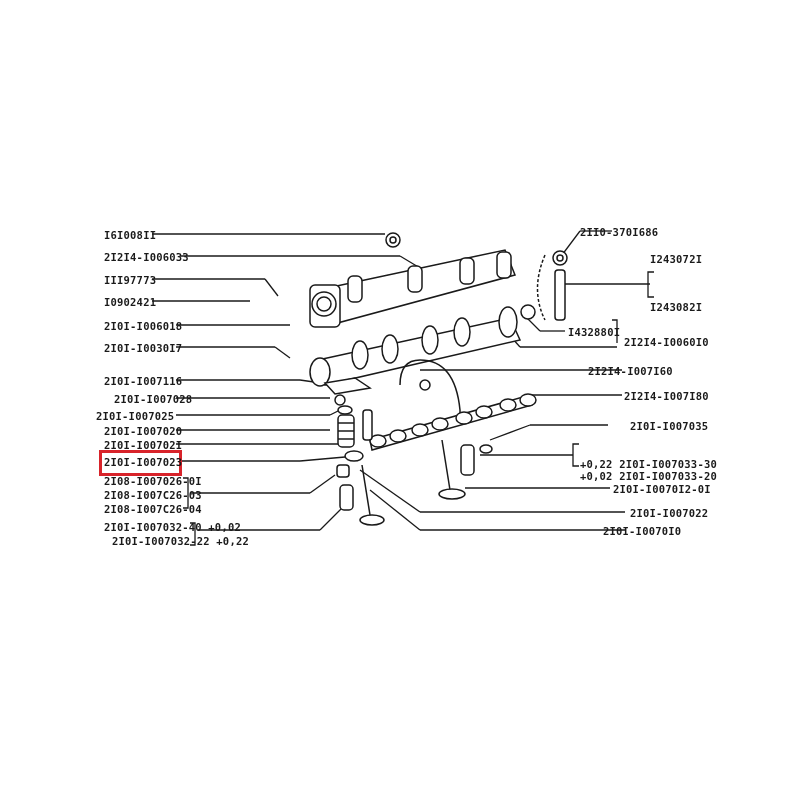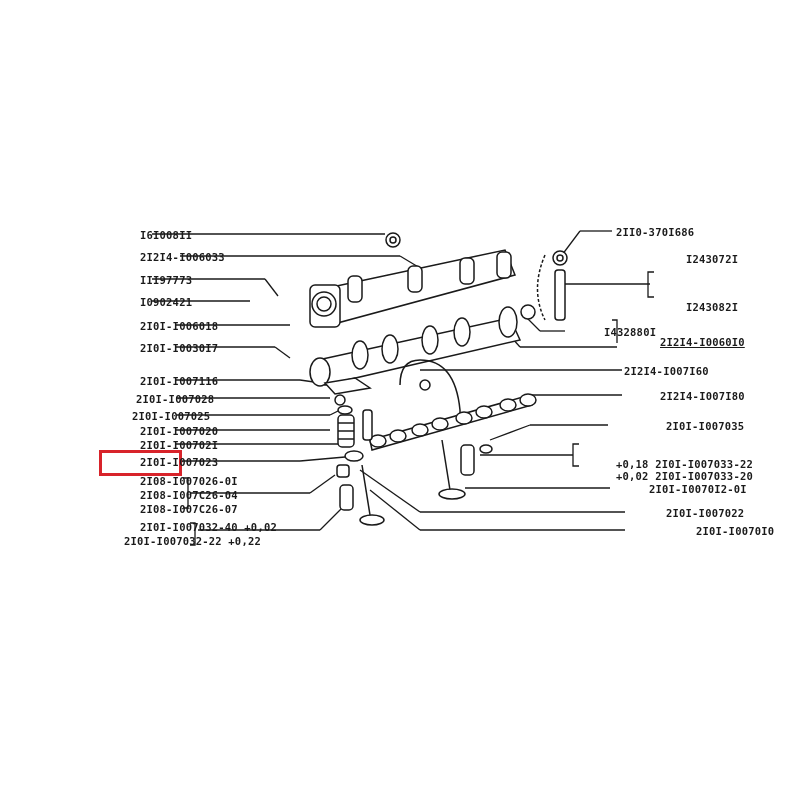--- a/index.html
+++ b/index.html
@@ -1,20 +1,20 @@
 <!DOCTYPE html>
 <html><head>
   <meta charset="utf-8">
   <style>
     html, body { margin: 0; padding: 0; background: #ffffff; }
     body { width: 800px; height: 800px; position: relative; overflow: hidden;
            font-family: "DejaVu Sans Mono", "Liberation Mono", monospace; }
     .lbl { position: absolute; font-size: 10.5px; color: #1a1a1a; white-space: nowrap;
-           letter-spacing: 0.2px; line-height: 12px; font-weight: bold; margin-left: 36px; }
-    .lbl.u { text-decoration: underline; }
+           letter-spacing: 0.2px; line-height: 12px; font-weight: bold; }
+    .lbl.u { }
     svg.drawing { position: absolute; left: 0; top: 0; }
     .highlight { position: absolute; left: 99px; top: 450px; width: 77px; height: 20px;
                  border: 3px solid #d8232a; box-sizing: content-box; }
   </style>
 </head>
 <body>
 
 <svg class="drawing" width="800" height="800" viewBox="0 0 800 800">
   <g stroke="#1a1a1a" stroke-width="1.3" fill="none">
 
@@ -138,37 +138,37 @@
   </g>
 </svg>
 
 <span class="lbl" style="left:104px;top:229px">I6I008II</span>
 <span class="lbl" style="left:104px;top:251px">2I2I4-I006033</span>
 <span class="lbl" style="left:104px;top:274px">III97773</span>
 <span class="lbl" style="left:104px;top:296px">I0902421</span>
 <span class="lbl" style="left:104px;top:320px">2I0I-I006018</span>
 <span class="lbl" style="left:104px;top:342px">2I0I-I0030I7</span>
 <span class="lbl" style="left:104px;top:375px">2I0I-I007116</span>
-<span class="lbl" style="left:100px;top:393px">2I0I-I007028</span>
+<span class="lbl" style="left:114px;top:393px">2I0I-I007028</span>
 <span class="lbl" style="left:96px;top:410px">2I0I-I007025</span>
 <span class="lbl" style="left:104px;top:425px">2I0I-I007020</span>
 <span class="lbl" style="left:104px;top:439px">2I0I-I00702I</span>
 <div class="highlight"></div>
 <span class="lbl" style="left:104px;top:456px">2I0I-I007023</span>
 <span class="lbl" style="left:104px;top:475px">2I08-I007026-0I</span>
-<span class="lbl" style="left:104px;top:489px">2I08-I007C26-04</span>
-<span class="lbl" style="left:104px;top:503px">2I08-I007C26-07</span>
+<span class="lbl" style="left:104px;top:489px">2I08-I007C26-03</span>
+<span class="lbl" style="left:104px;top:503px">2I08-I007C26-04</span>
 <span class="lbl" style="left:104px;top:521px">2I0I-I007032-40 +0,02</span>
-<span class="lbl" style="left:88px;top:535px">2I0I-I007032-22 +0,22</span>
+<span class="lbl" style="left:112px;top:535px">2I0I-I007032-22 +0,22</span>
 
 <span class="lbl" style="left:580px;top:226px">2II0-370I686</span>
 <span class="lbl" style="left:650px;top:253px">I243072I</span>
 <span class="lbl" style="left:650px;top:301px">I243082I</span>
 <span class="lbl" style="left:568px;top:326px">I432880I</span>
 <span class="lbl u" style="left:624px;top:336px">2I2I4-I0060I0</span>
 <span class="lbl" style="left:588px;top:365px">2I2I4-I007I60</span>
 <span class="lbl" style="left:624px;top:390px">2I2I4-I007I80</span>
 <span class="lbl" style="left:630px;top:420px">2I0I-I007035</span>
 <span class="lbl" style="left:580px;top:470px">+0,02 2I0I-I007033-20</span>
-<span class="lbl" style="left:580px;top:458px">+0,18 2I0I-I007033-22</span>
+<span class="lbl" style="left:580px;top:458px">+0,22 2I0I-I007033-30</span>
 <span class="lbl" style="left:613px;top:483px">2I0I-I0070I2-0I</span>
 <span class="lbl" style="left:630px;top:507px">2I0I-I007022</span>
-<span class="lbl" style="left:660px;top:525px">2I0I-I0070I0</span>
+<span class="lbl" style="left:603px;top:525px">2I0I-I0070I0</span>
 
 </body></html>

